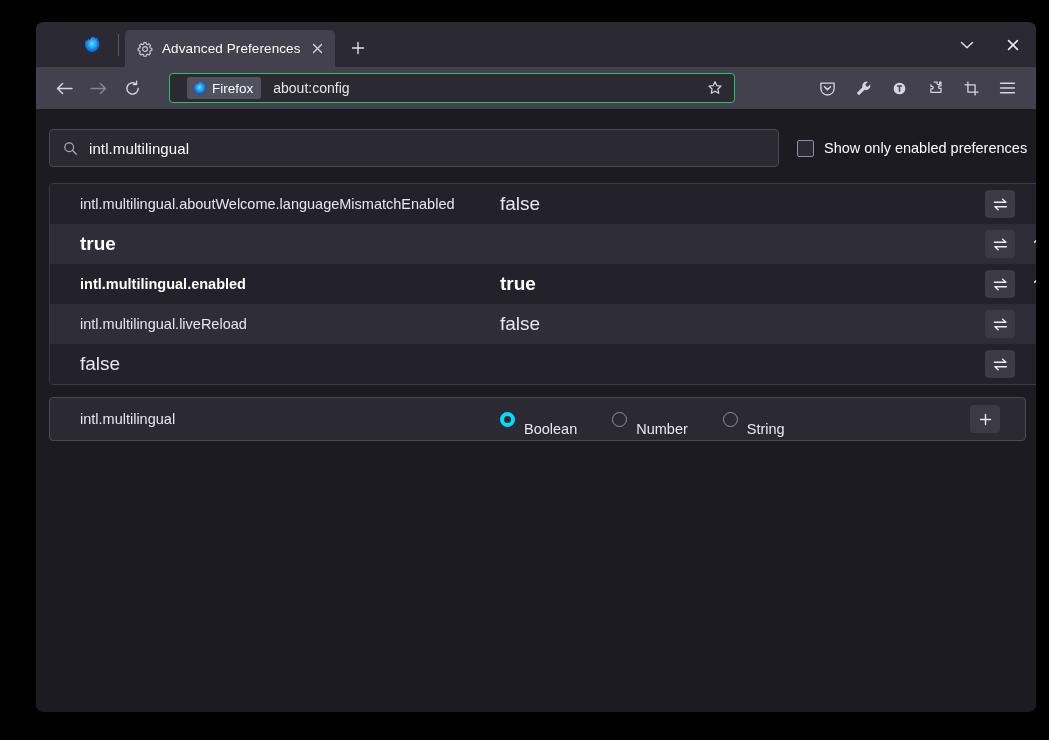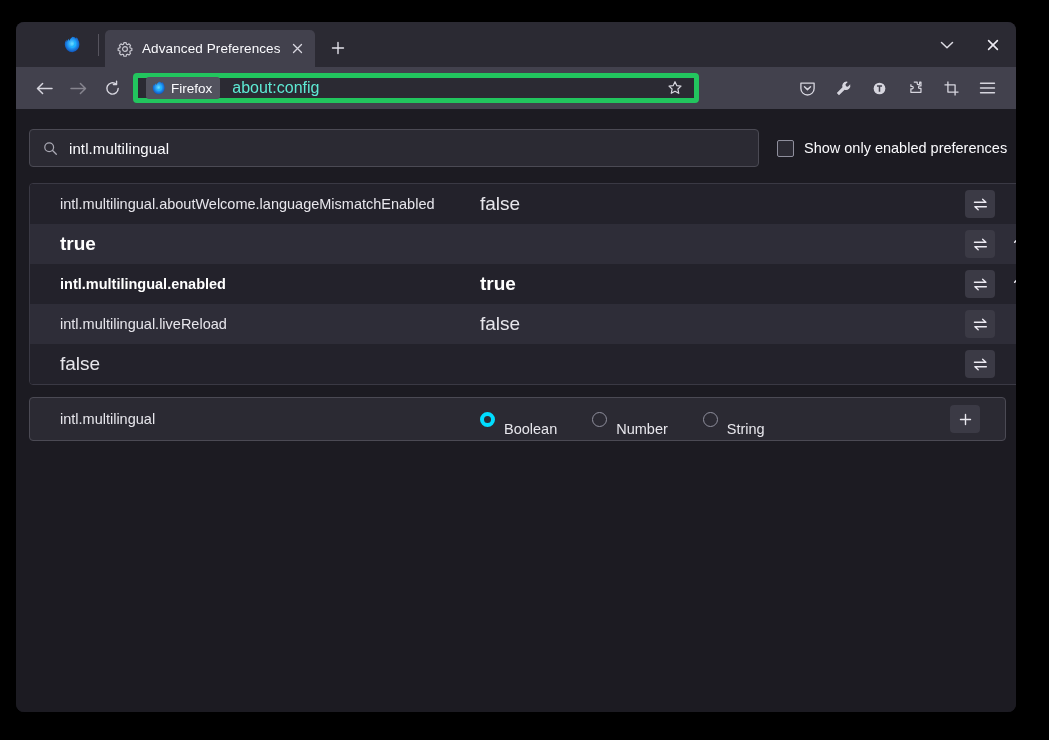--- a/index.html
+++ b/index.html
@@ -7,21 +7,21 @@
     padding: 0;
     background: #000000;
     width: 1049px;
     height: 740px;
     overflow: hidden;
     font-family: "Liberation Sans", sans-serif;
   }
 
   #window {
     position: absolute;
-    left: 16px;
+    left: 36px;
     top: 22px;
     width: 1000px;
     height: 690px;
     background: #1c1b22;
     border-radius: 8px;
     overflow: hidden;
     display: flex;
     flex-direction: column;
   }
 
@@ -136,48 +136,48 @@
     display: flex;
     align-items: center;
     justify-content: center;
     border-radius: 4px;
     flex: none;
   }
   #urlbar {
     flex: 1;
     height: 30px;
     background: #2b2a33;
-    border: 5px solid #22c55e;
-    border-radius: 4px;
-    margin: 0 12px 0 4px;
-    display: flex;
-    align-items: center;
-    box-sizing: border-box;
-    padding: 0 6px 0 8px;
+    border: 1px solid #22c55e;
+    border-radius: 4px;
+    margin: 0 12px 0 20px;
+    display: flex;
+    align-items: center;
+    box-sizing: border-box;
+    padding: 0 6px 0 17px;
     max-width: 566px;
   }
   #url-chip {
     height: 22px;
     background: #52525e;
     border-radius: 3px;
     display: flex;
     align-items: center;
     padding: 0 8px 0 6px;
     flex: none;
   }
   #url-chip .ff-logo { width: 14px; height: 14px; margin-right: 5px; }
   #url-chip-label {
     color: #fbfbfe;
     font-size: 13.5px;
     white-space: nowrap;
   }
   #url-text {
     flex: 1;
-    color: #5eead4;
-    font-size: 16px;
+    color: #e5e5e5;
+    font-size: 14px;
     margin-left: 12px;
     white-space: nowrap;
     overflow: hidden;
   }
   #bookmark-star {
     width: 26px;
     height: 26px;
     display: flex;
     align-items: center;
     justify-content: center;

